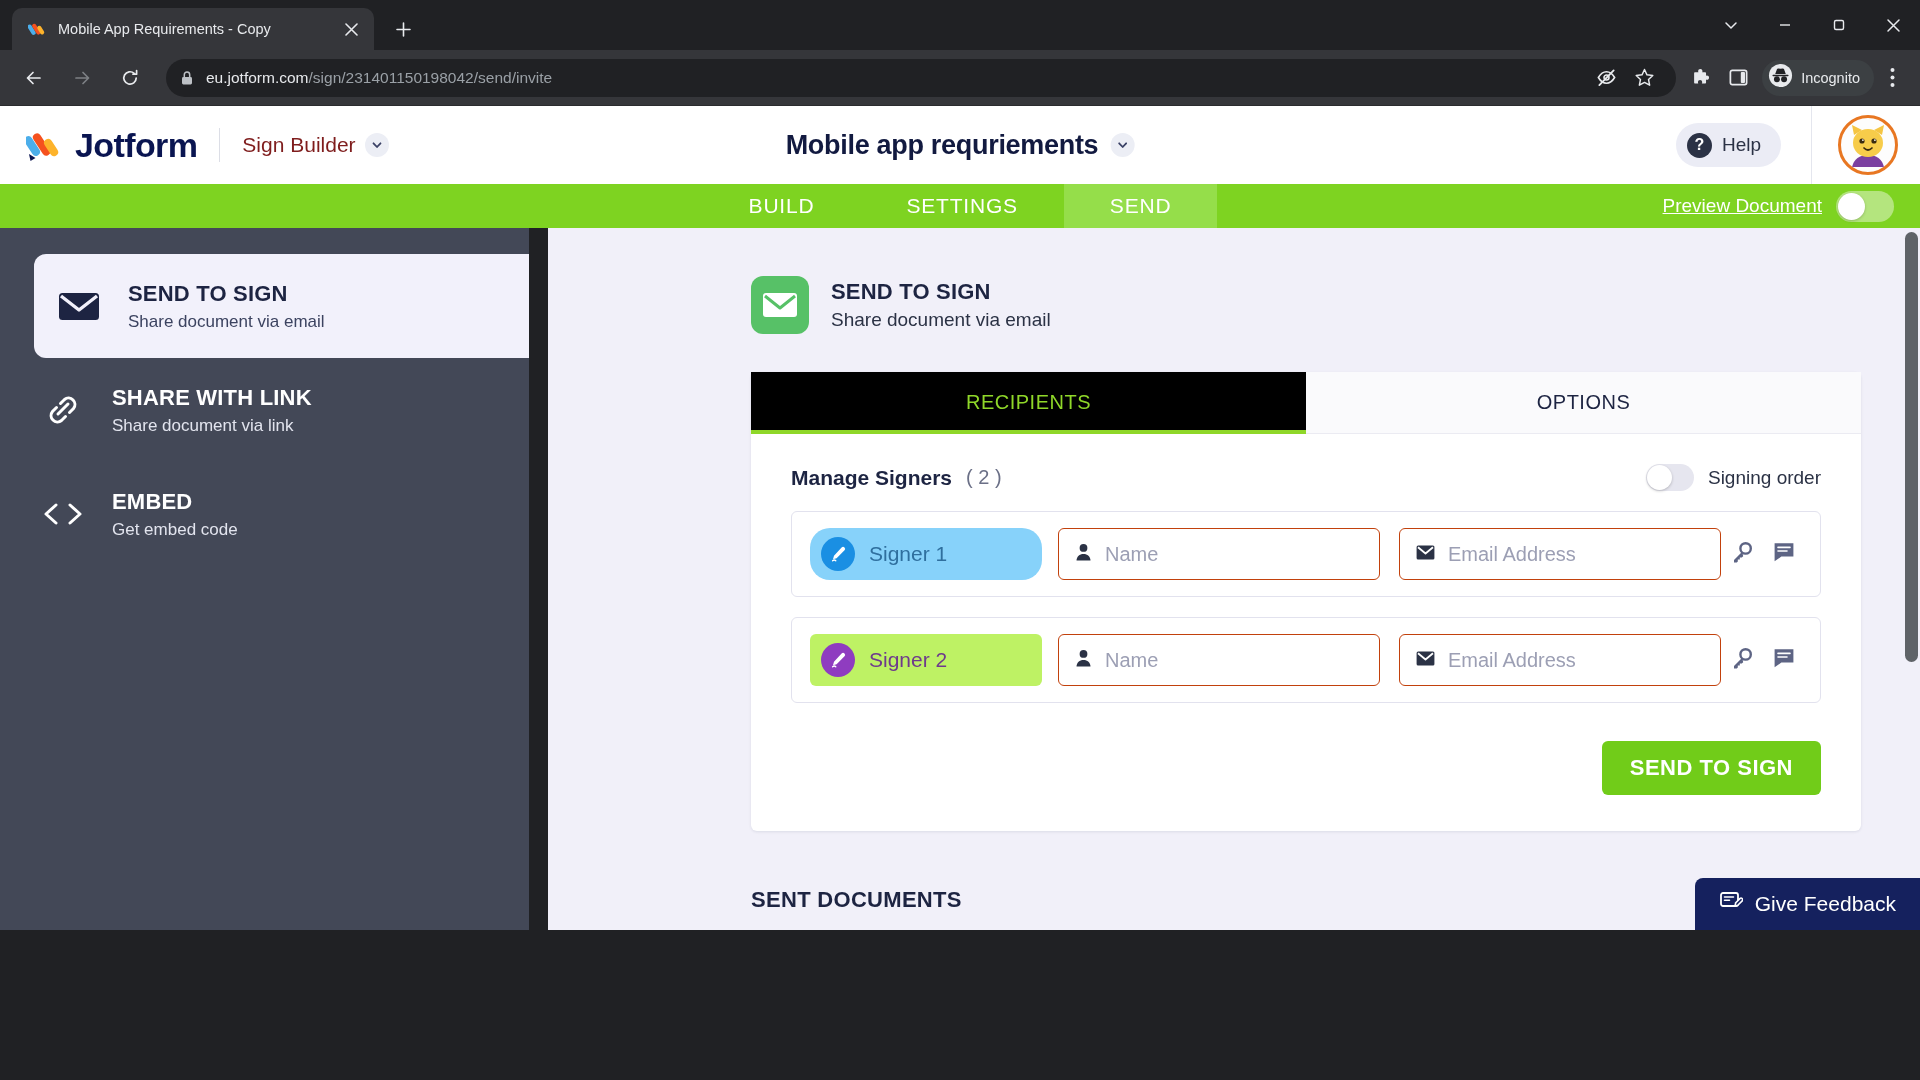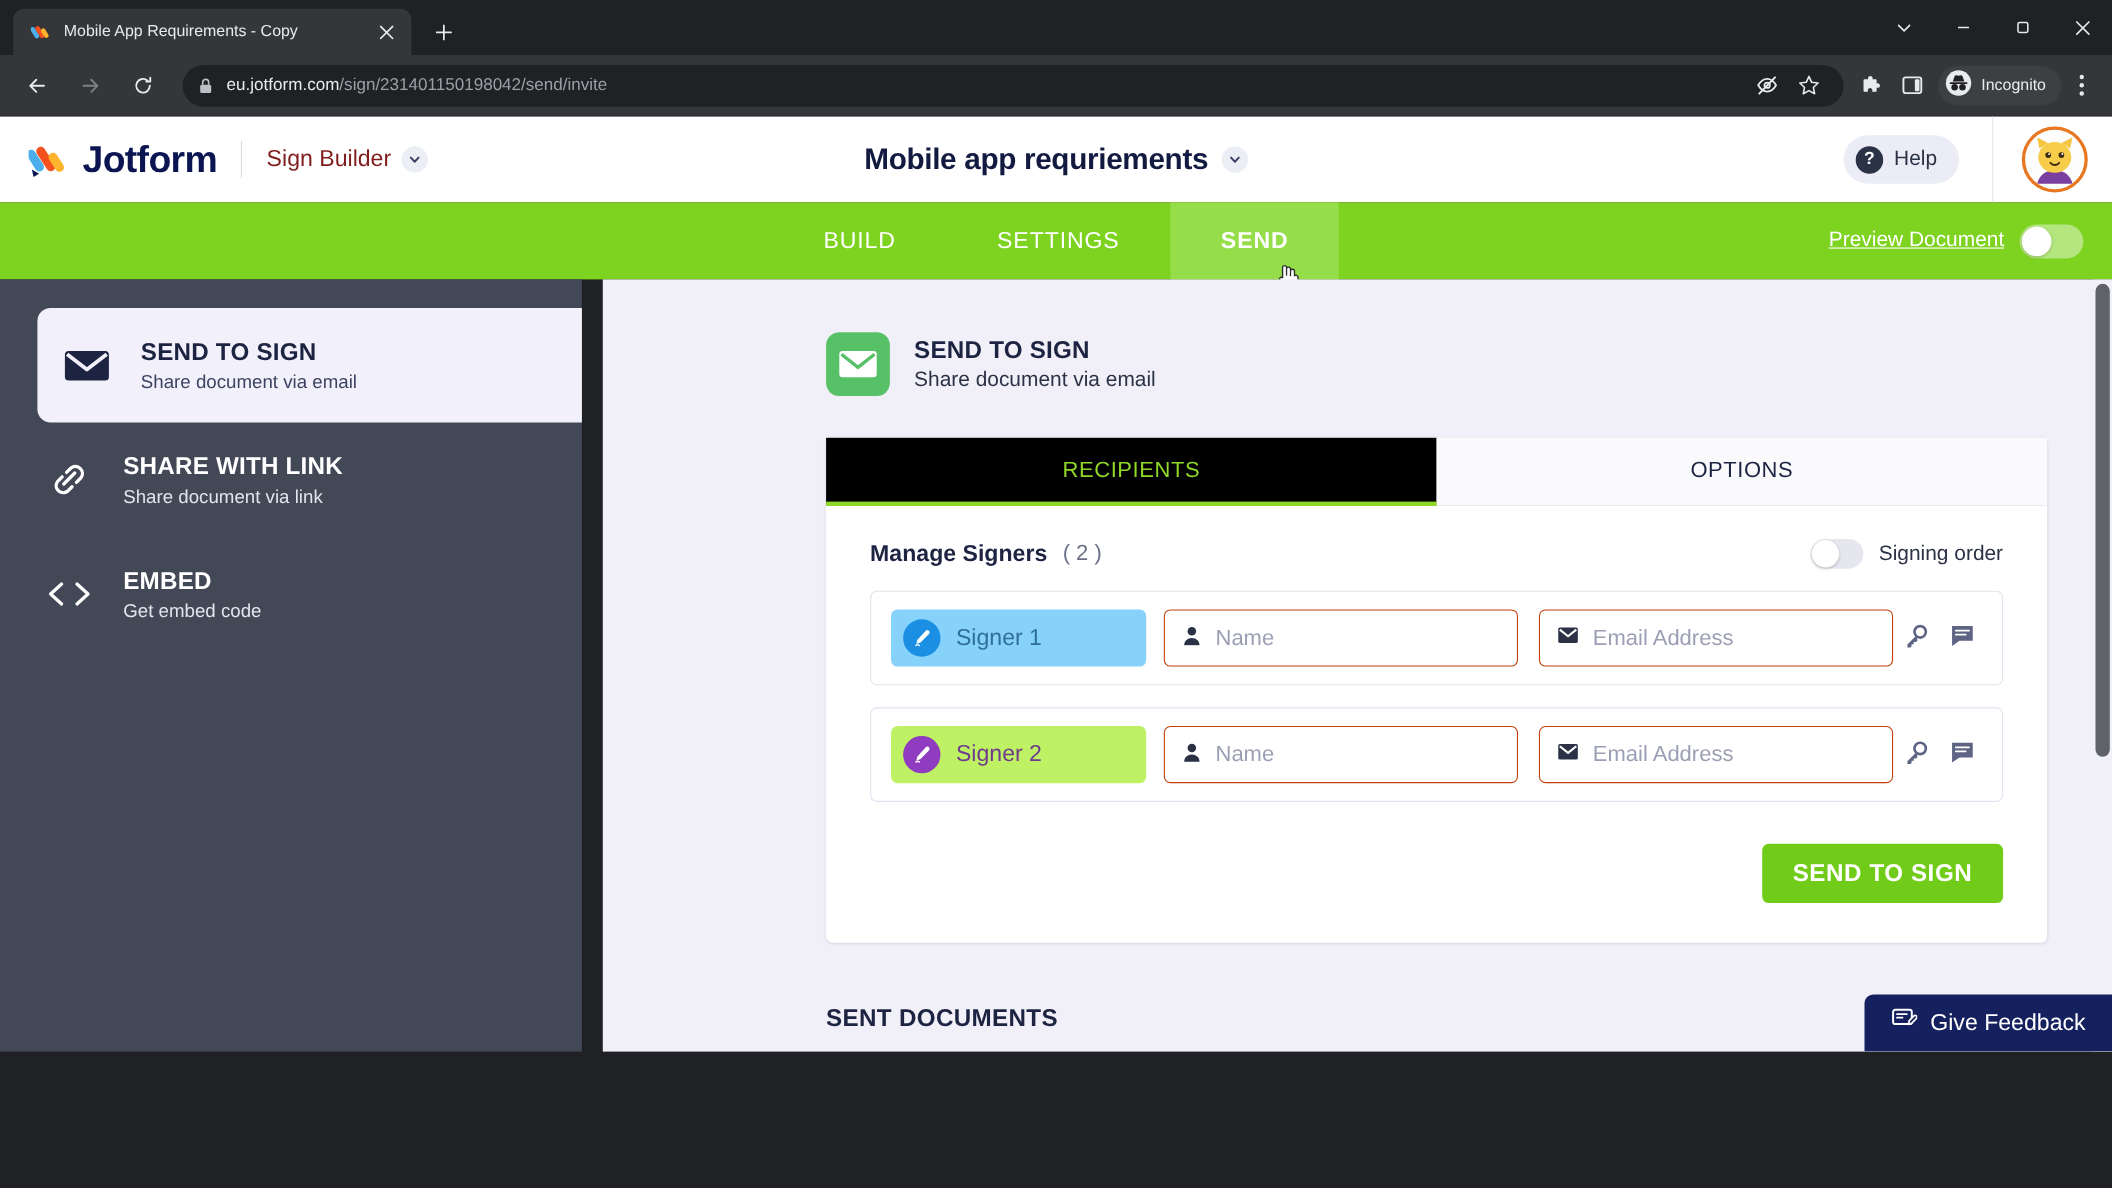--- a/index.html
+++ b/index.html
@@ -123,29 +123,29 @@
   .hdr-div2 { width: 1px; height: 78px; background: #e4e6ee; margin: 0 26px 0 30px; }
   .avatar {
     width: 60px; height: 60px; border-radius: 50%;
     border: 3px solid #e87722; background: #fdfdfd;
     display: flex; align-items: center; justify-content: center;
     overflow: hidden; margin-right: 22px;
   }
 
   
   .green-nav {
-    height: 70px; background: #7ed321;
+    height: 44px; background: #7ed321;
     display: flex; align-items: center; position: relative;
   }
   .green-tabs { display: flex; margin: 0 auto; height: 100%; }
   .gtab {
     padding: 0 46px; display: flex; align-items: center; justify-content: center;
     color: #ffffff; font-size: 21px; letter-spacing: 0.8px;
   }
-  .gtab.active { background: #95de4a; font-weight: bold; }
+  .gtab.active { background: #95de4a; }
   .cursor-hand {
     position: absolute; left: 1160px; top: 238px; pointer-events: none;
   }
   .preview-wrap {
     position: absolute; right: 26px; top: 0; height: 100%;
     display: flex; align-items: center; gap: 14px;
   }
   .preview-label { color: #ffffff; font-size: 19px; text-decoration: underline; }
   .toggle-green {
     width: 58px; height: 31px; border-radius: 16px;
@@ -232,21 +232,21 @@
   }
   .signer-badge {
     width: 232px; flex: 0 0 232px; height: 52px; border-radius: 6px;
     display: flex; align-items: center; gap: 14px; padding-left: 11px;
   }
   .badge-circle {
     width: 34px; height: 34px; border-radius: 50%;
     display: flex; align-items: center; justify-content: center;
   }
   .badge-label { font-size: 21px; }
-  .s1 .signer-badge { background: #87d2fa; }
+  .s1 .signer-badge { background: #87d2fa; border-radius: 20px; }
   .s1 .badge-circle { background: #1a8fe3; }
   .s1 .badge-label { color: #2f6f9e; }
   .s2 .signer-badge { background: #bef264; }
   .s2 .badge-circle { background: #8f3cc0; }
   .s2 .badge-label { color: #6e3a8c; }
 
   .field {
     height: 52px; border: 1px solid #c2410c; border-radius: 6px;
     display: flex; align-items: center; gap: 13px; padding: 0 16px;
     background: #fff;

